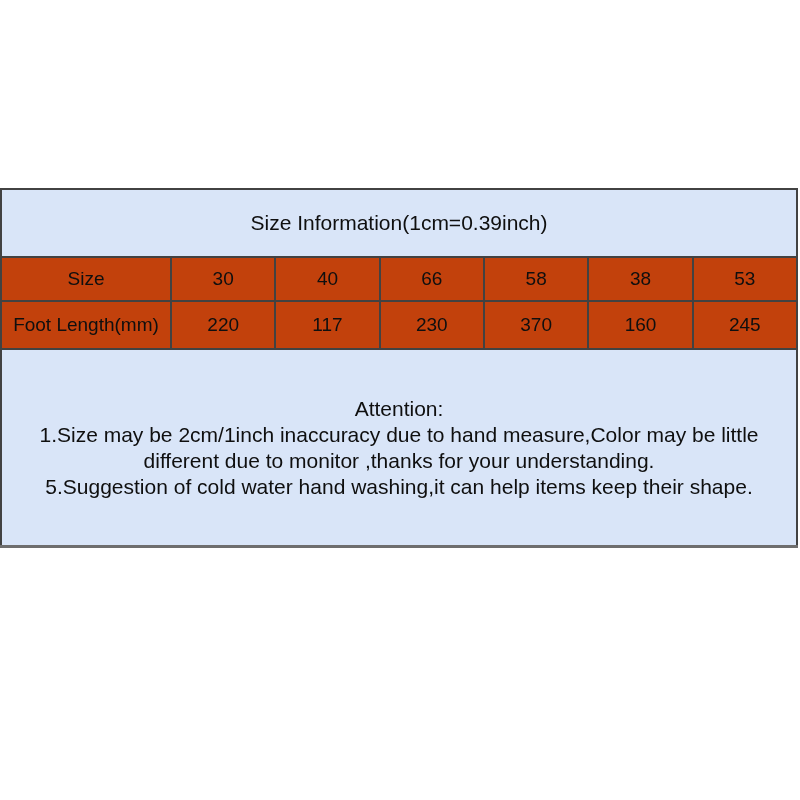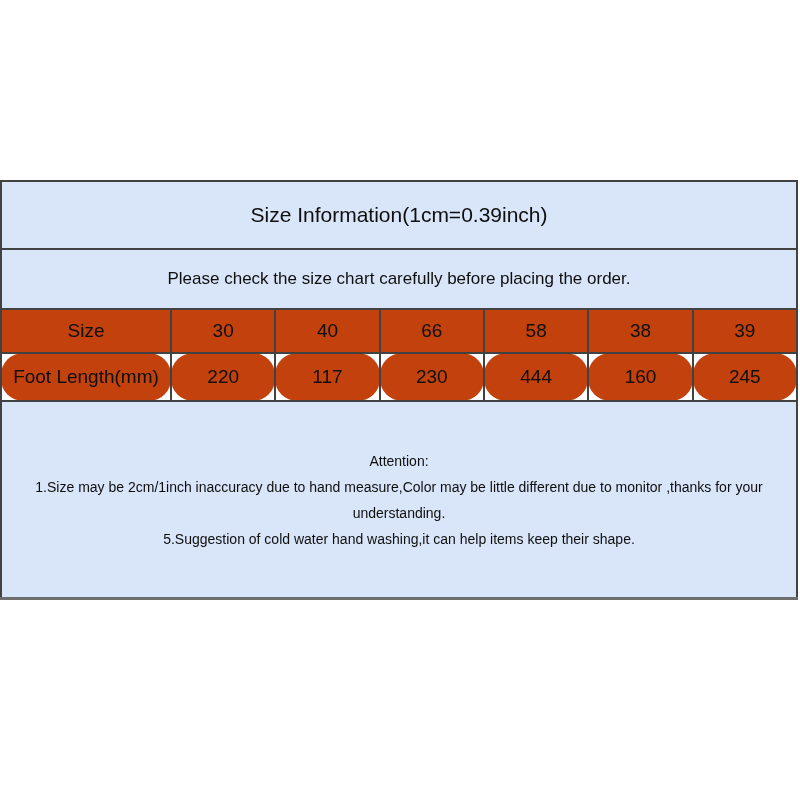--- a/index.html
+++ b/index.html
@@ -13,21 +13,21 @@
   .stage {
     position: relative;
     width: 800px;
     height: 800px;
     background: #ffffff;
     overflow: hidden;
   }
   .size-table {
     position: absolute;
     left: 0px;
-    top: 180px;
+    top: 188px;
     width: 798px;
     border-collapse: collapse;
     table-layout: fixed;
     border-right: 2px solid #7a7a7a;
     border-bottom: 3px solid #6e6e6e;
   }
   .size-table td {
     border: 2px solid #424242;
     padding: 0;
     text-align: center;
@@ -40,26 +40,26 @@
     height: 66px;
     font-size: 21px;
   }
   .subtitle-cell {
     height: 58px;
     vertical-align: bottom;
     font-size: 17px;
     padding-bottom: 2px;
   }
   .size-cell { height: 42px; font-size: 19px; }
-  .foot-cell { height: 46px; font-size: 19px; border-radius: 22px; }
+  .foot-cell { height: 46px; font-size: 19px; }
   .attention-cell {
     height: 195px;
     text-align: left;
     vertical-align: middle;
-    font-size: 14px;
+    font-size: 21px;
     line-height: 26px;
     padding-left: 6px;
     padding-right: 4px;
   }
   .corner-artifact {
     position: absolute;
     left: 0px;
     top: 188px;
     width: 3px;
     height: 5px;
@@ -81,37 +81,34 @@
         <col>
         <col>
         <col>
         <col>
     </colgroup>
     <tbody>
       <tr>
         <td colspan="7" class="cell-blue title-cell">Size Information(1cm=0.39inch)</td>
       </tr>
       <tr>
-        <td colspan="7" class="cell-blue subtitle-cell">Please check the size chart carefully before placing the order.</td>
-      </tr>
-      <tr>
         <td class="cell-green size-cell">Size</td>
         <td class="cell-green size-cell">30</td>
         <td class="cell-green size-cell">40</td>
         <td class="cell-green size-cell">66</td>
         <td class="cell-green size-cell">58</td>
         <td class="cell-green size-cell">38</td>
-        <td class="cell-green size-cell">39</td>
+        <td class="cell-green size-cell">53</td>
       </tr>
       <tr>
         <td class="cell-green foot-cell">Foot Length(mm)</td>
         <td class="cell-green foot-cell">220</td>
         <td class="cell-green foot-cell">117</td>
         <td class="cell-green foot-cell">230</td>
-        <td class="cell-green foot-cell">444</td>
+        <td class="cell-green foot-cell">370</td>
         <td class="cell-green foot-cell">160</td>
         <td class="cell-green foot-cell">245</td>
       </tr>
       <tr>
         <td colspan="7" class="cell-blue attention-cell">
           <div>Attention:</div>
           <div>1.Size may be 2cm/1inch inaccuracy due to hand measure,Color may be little different due to monitor ,thanks for your understanding.</div>
           <div>5.Suggestion of cold water hand washing,it can help items keep their shape.</div>
         </td>
       </tr>

